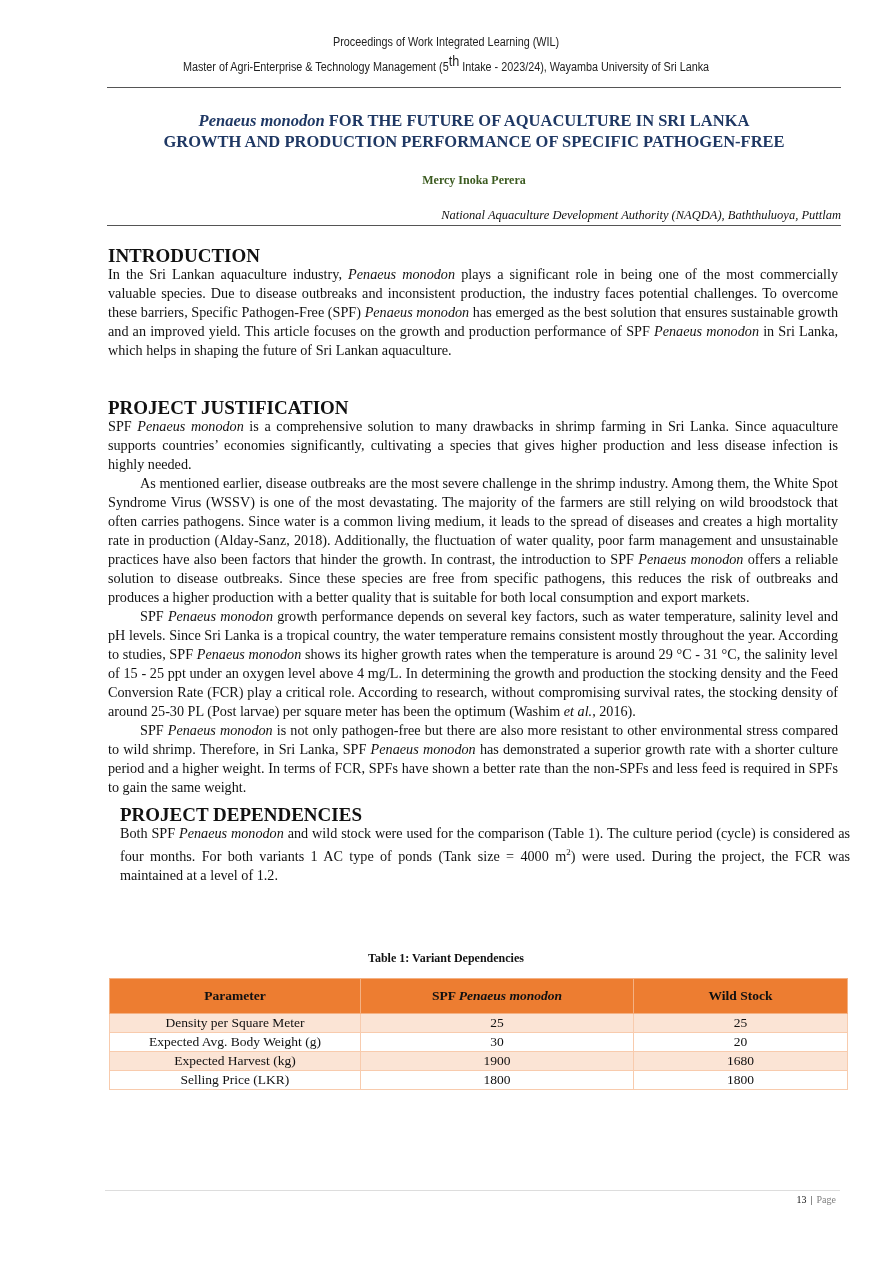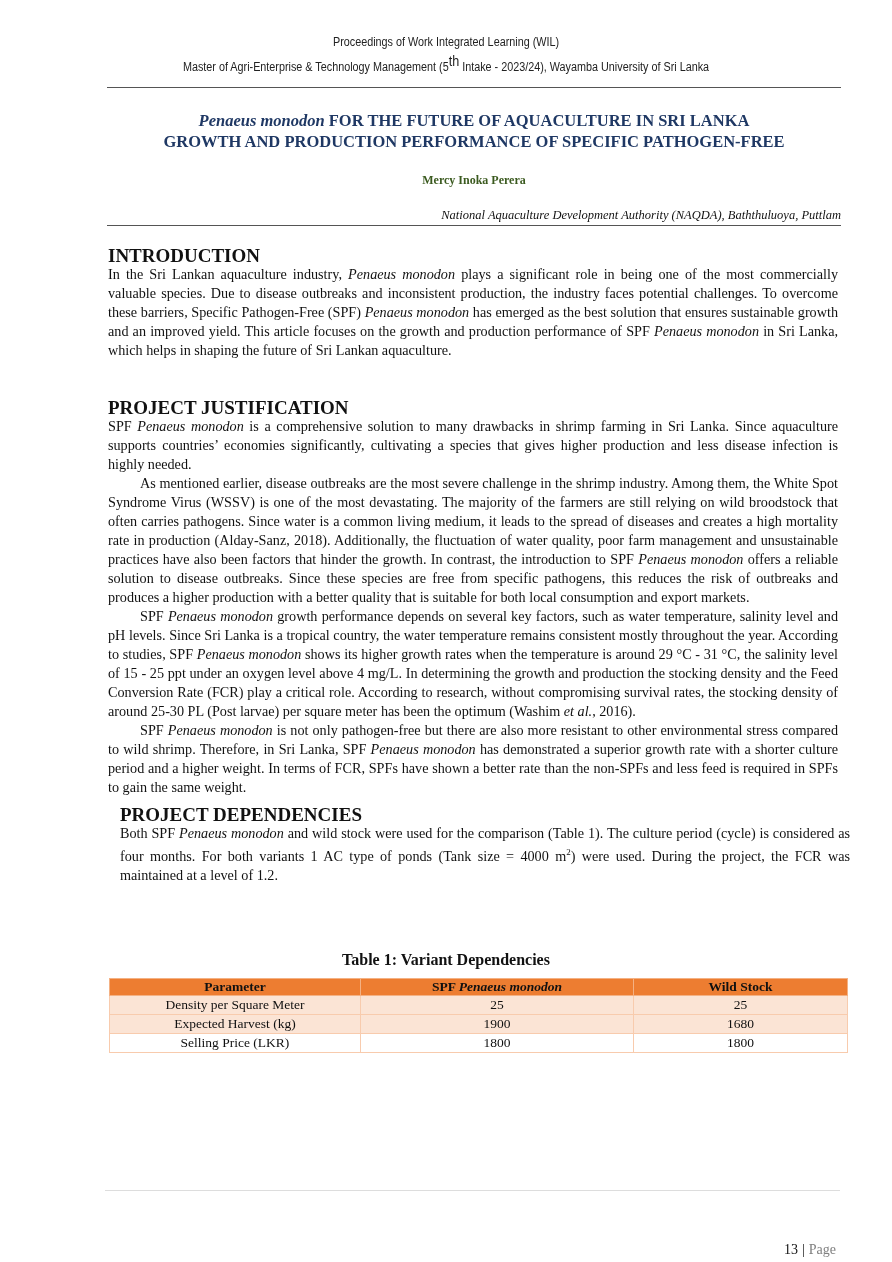--- a/index.html
+++ b/index.html
@@ -16,29 +16,29 @@
             font-weight:bold; font-size:12px; color:#3b5a1f; }
   .affil { position:absolute; left:107px; top:208px; width:734px; text-align:right;
            font-style:italic; font-size:12.5px; color:#111; }
   .hr-affil { position:absolute; left:107px; top:225px; width:734px; height:1px; background:#555; }
   .body { position:absolute; left:108px; width:730px; font-size:14.2px; line-height:19px; text-align:justify; }
   .sec-head { font-weight:bold; font-size:19px; }
   .indent { text-indent:32px; }
   p { margin:0; }
   i { font-style:italic; }
   .table-cap { position:absolute; left:108px; top:951px; width:782px; text-align:center;
-               font-weight:bold; font-size:16px; }
+               font-weight:bold; font-size:12px; }
   table.t1 { position:absolute; left:109px; top:978px; width:739px; border-collapse:collapse;
              font-size:13.5px; line-height:16px; }
-  table.t1 th { background:#ed7d31; color:#111; font-weight:bold; border:1px solid #f4b183; padding:0 2px;margin-top:36px; }
+  table.t1 th { background:#ed7d31; color:#111; font-weight:bold; border:1px solid #f4b183; padding:9px 2px;margin-top:36px; }
   table.t1 td { border:1px solid #f8cbad; text-align:center; padding:1px 8px; }
   table.t1 tr.odd td { background:#fbe4d5; }
   table.t1 tr.even td { background:#ffffff; }
   .hr-foot { position:absolute; left:105px; top:1190px; width:735px; height:1px; background:#ddd; }
-  .footer { position:absolute; right:56px; top:1194px; font-family:"Liberation Serif", serif; font-size:14px;margin-top:48px; }
+  .footer { position:absolute; right:56px; top:1194px; font-family:"Liberation Serif", serif; font-size:10px; }
   .footer .pg { color:#111; }
   .footer .sep { color:#111; margin:0 4px; }
   .footer .lbl { color:#7f7f7f; }
 </style>
 </head>
 <body>
 
 <div class="hdr hdr1">Proceedings of Work Integrated Learning (WIL)</div>
 <div class="hdr hdr2"><span>Master of Agri-Enterprise &amp; Technology Management (5</span><sup style="font-size:14px">th</sup><span> Intake - 2023/24), Wayamba University of Sri Lanka</span></div>
 <div class="hr-top"></div>
@@ -78,20 +78,25 @@
       <th style="width:37%"><span>SPF </span><i>Penaeus monodon</i></th>
       <th style="width:29%">Wild Stock</th>
     </tr>
   </thead>
   <tbody>
     <tr class="odd">
       <td>Density per Square Meter</td>
       <td>25</td>
       <td>25</td>
     </tr>
+    <tr class="even">
+      <td>Expected Avg. Body Weight (g)</td>
+      <td>30</td>
+      <td>20</td>
+    </tr>
     <tr class="odd">
       <td>Expected Harvest (kg)</td>
       <td>1900</td>
       <td>1680</td>
     </tr>
     <tr class="even">
       <td>Selling Price (LKR)</td>
       <td>1800</td>
       <td>1800</td>
     </tr>

